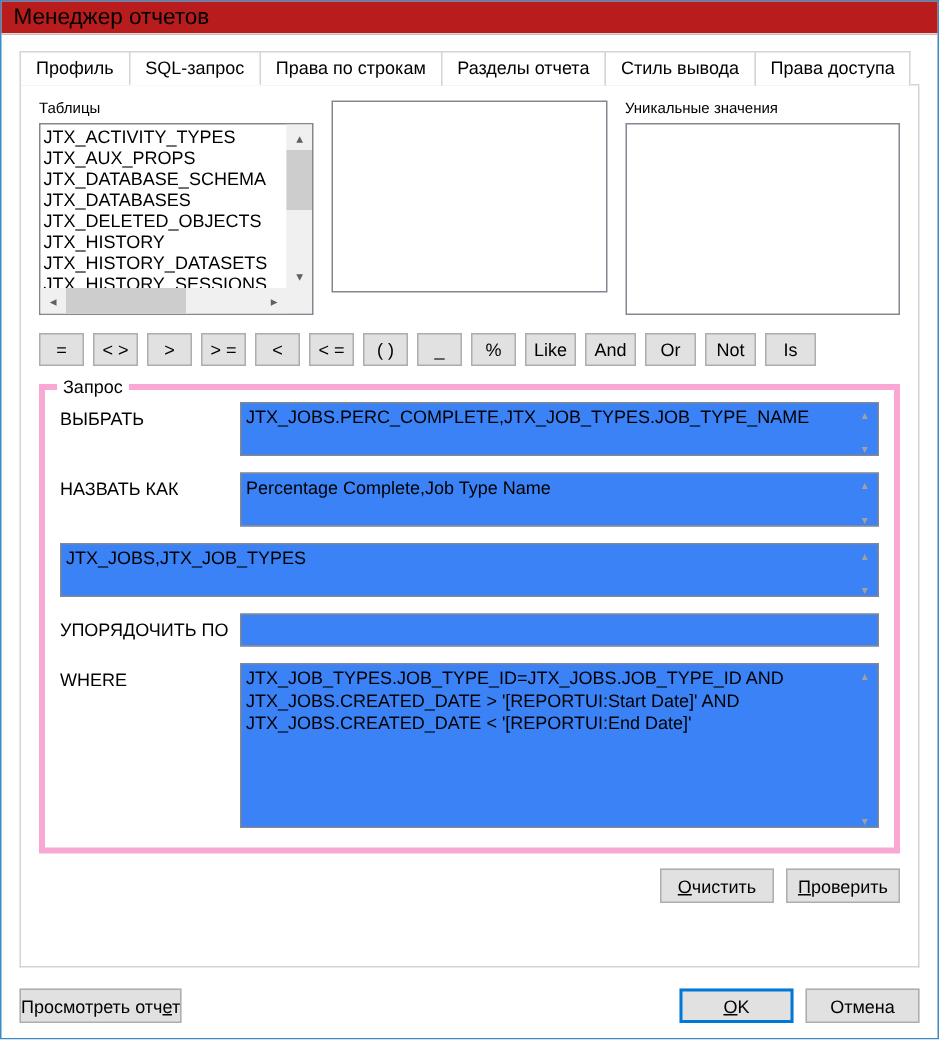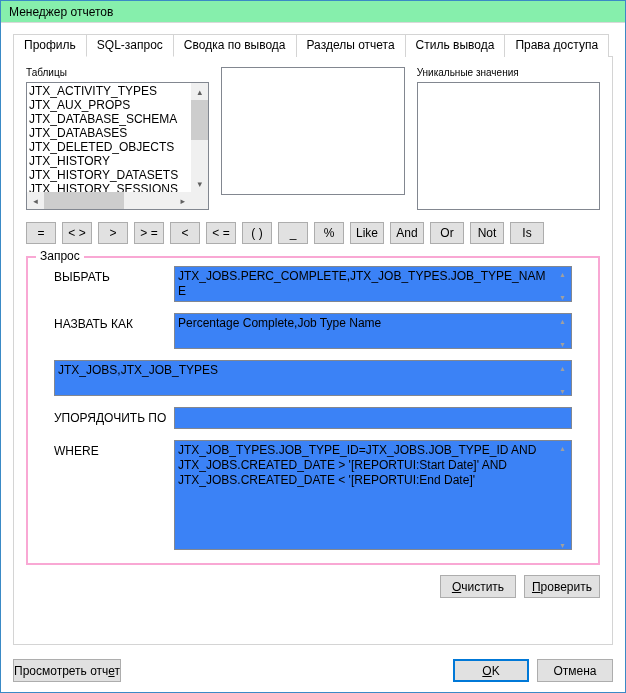--- a/index.html
+++ b/index.html
@@ -12,26 +12,26 @@
 .window {
   width: 626px;
   height: 693px;
   border: 1px solid #3a8ac6;
   background: #fff;
   display: flex;
   flex-direction: column;
 }
 .titlebar {
   height: 22px;
-  background: #86efac;
+  background: #b91c1c;
   border-bottom: 1px solid #d9d9d9;
   display: flex;
   align-items: center;
   padding-left: 8px;
-  font-size: 12px;
+  font-size: 15px;
 }
 .content {
   flex: 1;
   padding: 10px 12px 8px 12px;
   display: flex;
   flex-direction: column;
 }
 .tabs {
   display: flex;
   border-bottom: 1px solid #d4d4d4;
@@ -135,23 +135,23 @@
   background: #e1e1e1;
   font-size: 12px;
   cursor: default;
   flex: 0 0 auto;
   width: 30px;
   text-align: center;
   line-height: 20px;
 }
 .op-btn.wide { width: 34px; }
 .fieldset {
-  border: 2px solid #f9a8d4;
+  border: 4px solid #f9a8d4;
   margin-top: 12px;
-  padding: 8px 26px 10px;
+  padding: 8px 10px 10px;
   position: relative;
 }
 .fieldset .legend {
   position: absolute;
   top: -9px;
   left: 8px;
   background: #fff;
   padding: 0 4px;
   font-size: 12px;
 }
@@ -231,21 +231,21 @@
 
 <div class="window">
   <div class="titlebar">
     <span>Менеджер отчетов</span>
   </div>
 
   <div class="content">
     <div class="tabs">
       <div class="tab">Профиль</div>
       <div class="tab active">SQL-запрос</div>
-      <div class="tab">Сводка по вывода</div>
+      <div class="tab">Права по строкам</div>
       <div class="tab">Разделы отчета</div>
       <div class="tab">Стиль вывода</div>
       <div class="tab">Права доступа</div>
     </div>
 
     <div class="tab-body">
 
       <div class="top-row">
         <div class="top-col">
           <label>Таблицы</label>

